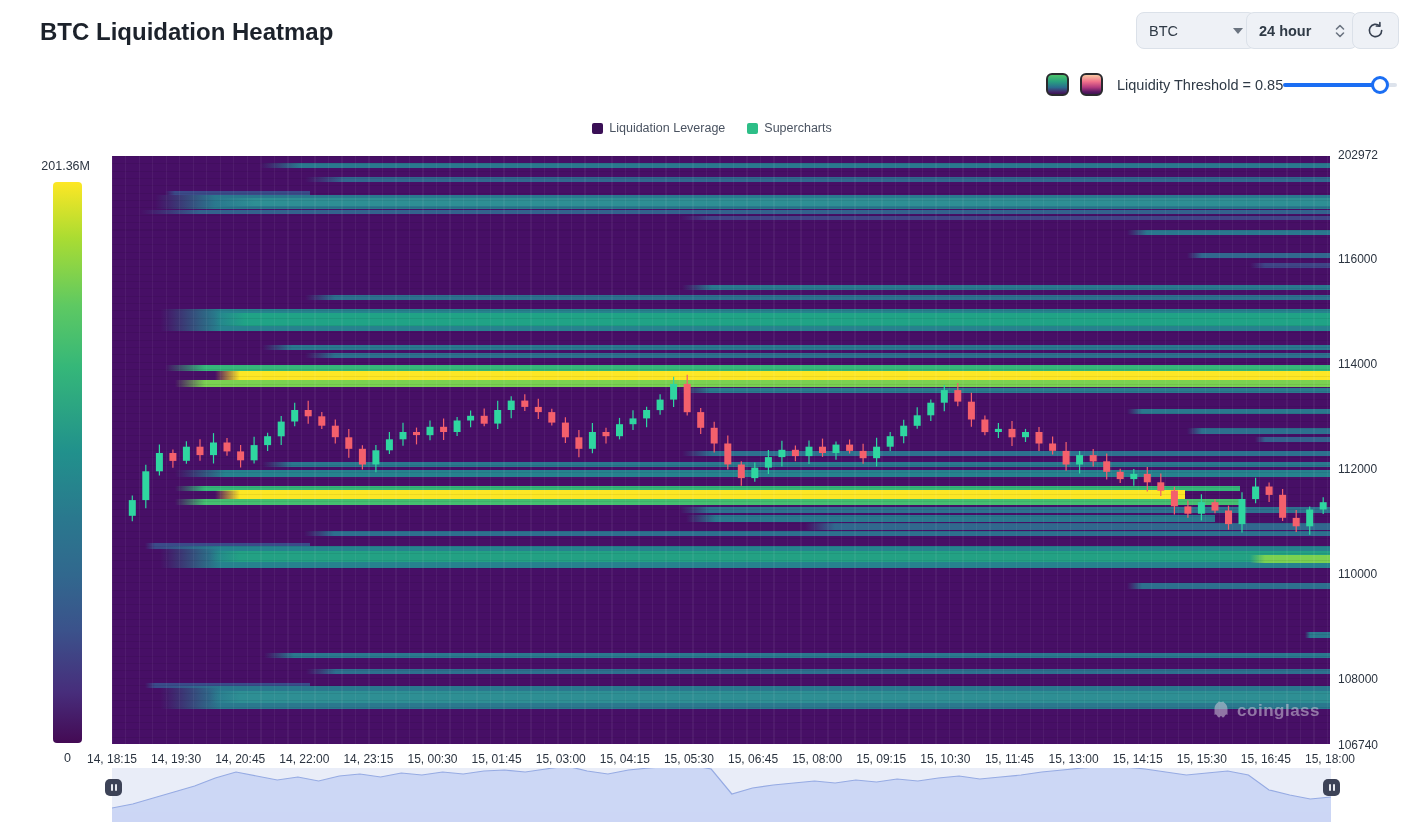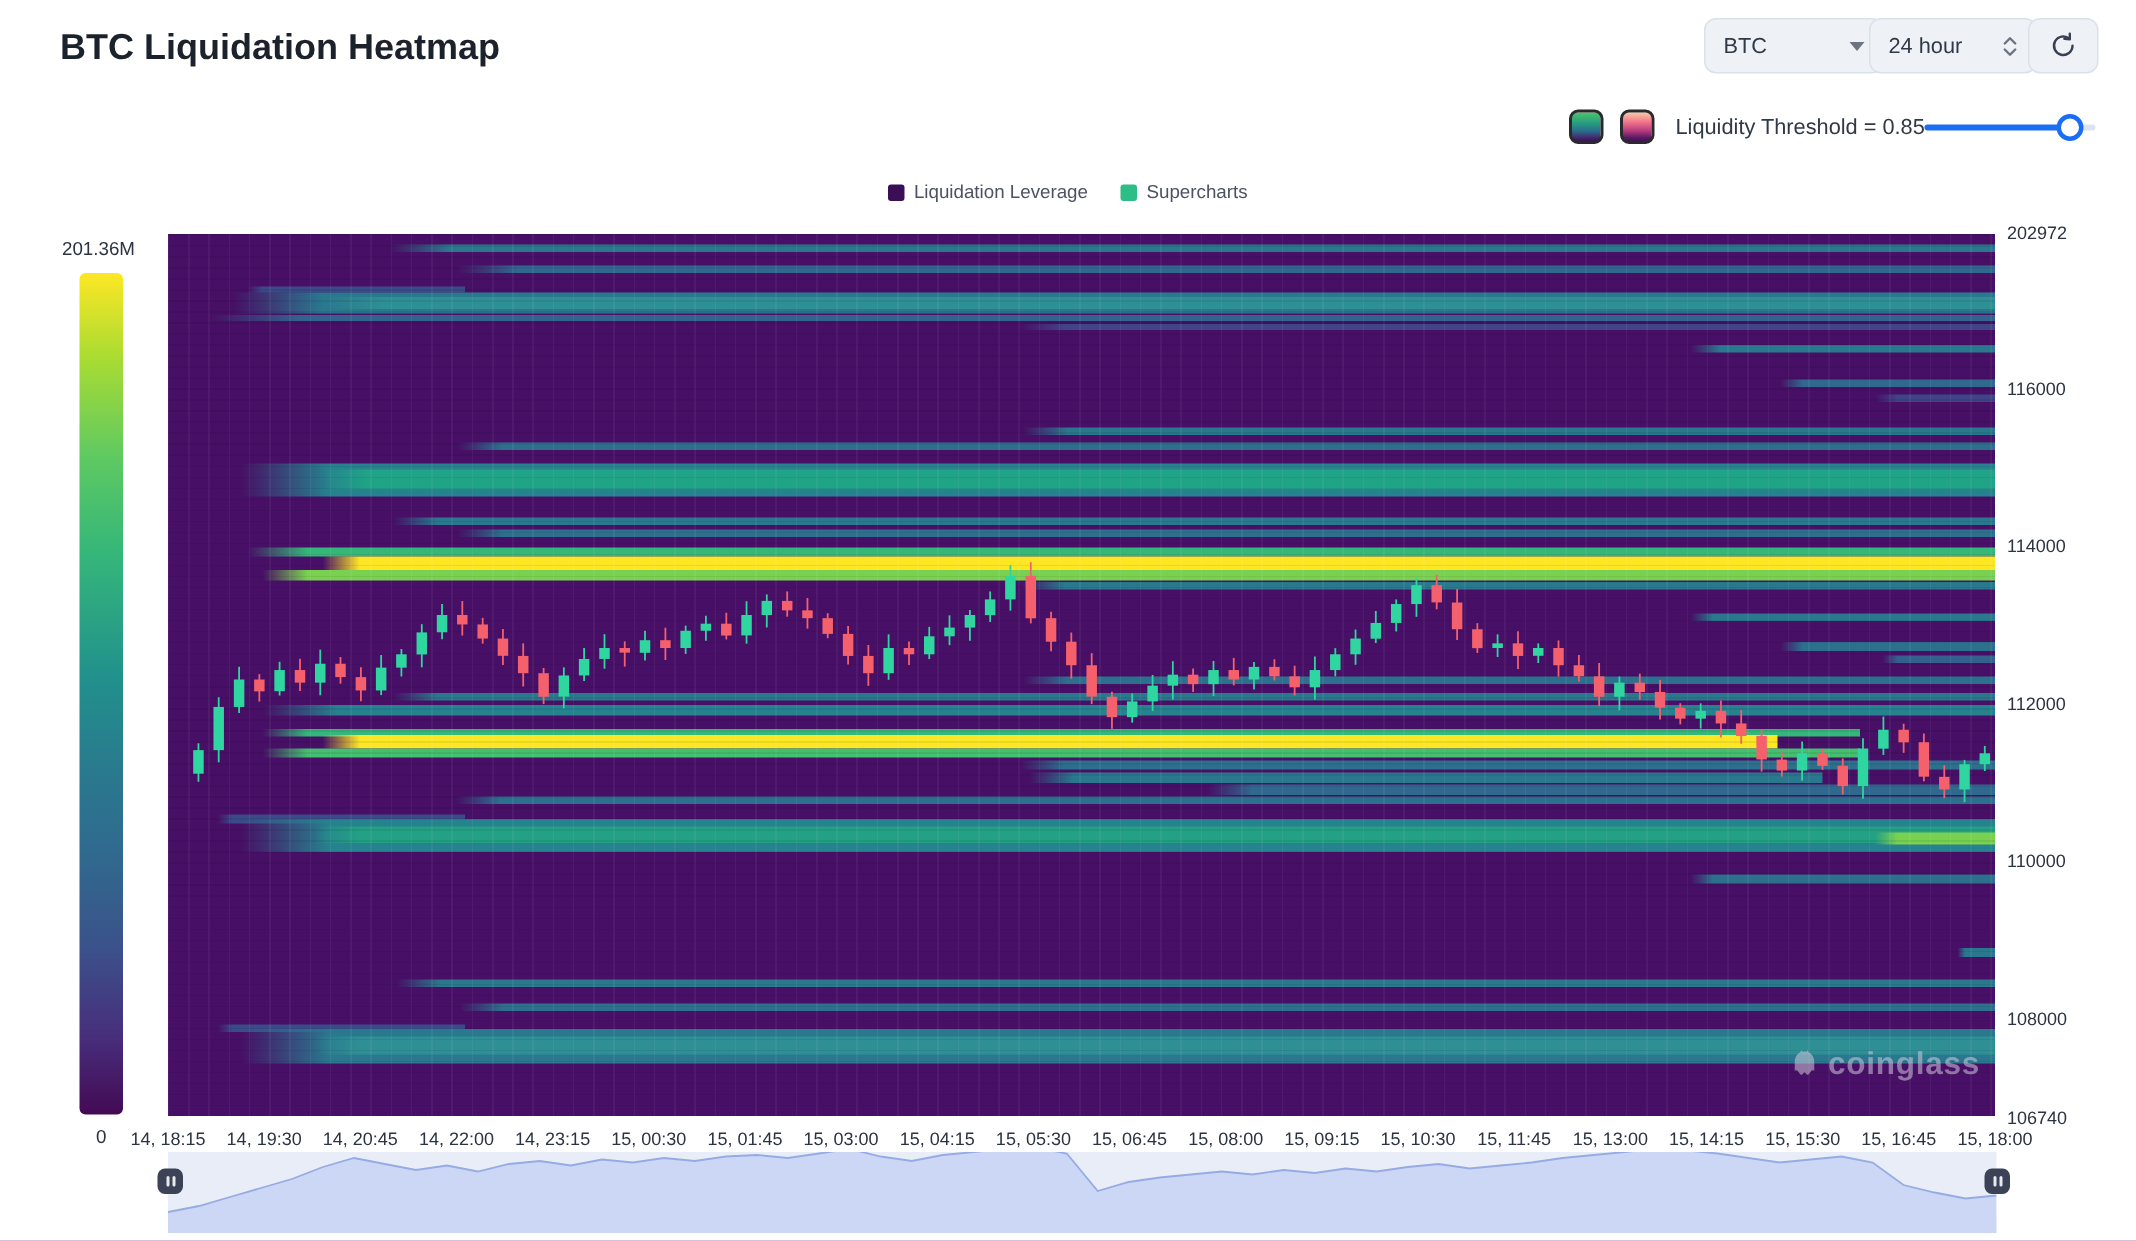--- a/index.html
+++ b/index.html
@@ -6,21 +6,21 @@
   html,body { width:1424px; height:827px; background:#ffffff; overflow:hidden;
     font-family:"Liberation Sans", sans-serif; }
 
   
   #page-title { position:absolute; left:40px; top:18px; font-size:24px; font-weight:700; color:#1c222b; }
 
   .pill { position:absolute; top:12px; height:37px; background:#eef1f6; border:1px solid #dbe1e9;
     border-radius:8px; display:flex; align-items:center; padding:0 12px; gap:8px;
     font-size:14.5px; color:#2f3a46; cursor:pointer; }
   #symbol-select { left:1136px; width:120px; justify-content:space-between; }
-  #timeframe-select { left:1246px; width:112px; justify-content:space-between; }
+  #timeframe-select { left:1246px; width:112px; justify-content:space-between;font-weight:bold; }
   #refresh-button { left:1352px; width:47px; justify-content:center; }
   .caret-down { width:0; height:0; border-left:5px solid transparent; border-right:5px solid transparent;
     border-top:6px solid #6b7480; }
 
   
   .swatch { position:absolute; top:73px; width:23px; height:23px; border-radius:6px; border:2px solid #2a2a2e; cursor:pointer; }
   #swatch-viridis { left:1046px; background:linear-gradient(180deg,#4cc36b 0%,#28a07f 35%,#2a6d8e 65%,#432a6b 88%,#3c1355 100%); }
   #swatch-magma { left:1080px; background:linear-gradient(180deg,#f9c8a2 0%,#f0718b 35%,#b23a7e 65%,#5c1a63 88%,#401454 100%); }
   #threshold-label { position:absolute; left:1117px; top:77px; font-size:14.5px; color:#2f3a46; }
   #threshold-slider { position:absolute; left:1283px; top:83px; width:114px; height:4px; border-radius:2px;
@@ -42,21 +42,21 @@
 
   
   #heatmap { position:absolute; left:112px; top:156px; width:1218px; height:588px; background:#470f66; overflow:hidden; cursor:crosshair; }
   #heatmap .band { position:absolute; }
   #grid-overlay { position:absolute; left:0; top:0; width:100%; height:100%; z-index:2; pointer-events:none;
     background-image:
       repeating-linear-gradient(90deg, rgba(255,255,255,0.05) 0 1px, transparent 1px 13.5px),
       repeating-linear-gradient(180deg, rgba(0,0,0,0.07) 0 1px, transparent 1px 7.35px); }
   #candles-svg { position:absolute; left:0; top:0; z-index:4; pointer-events:none; }
   #watermark { position:absolute; right:10px; bottom:22px; z-index:3; display:flex; align-items:center; gap:6px; opacity:0.55; }
-  #watermark-text { font-size:21px; font-weight:700; color:#cfc9da; letter-spacing:0.5px; }
+  #watermark-text { font-size:17px; font-weight:700; color:#cfc9da; letter-spacing:0.5px; }
 
   
   .y-label { position:absolute; left:1338px; font-size:12px; color:#2b3440; }
   #x-axis { position:absolute; left:112px; top:752px; width:1218px; height:16px; }
   .x-label { position:absolute; transform:translateX(-50%); font-size:12px; color:#2b3440; white-space:nowrap; }
 
   
   #navigator { position:absolute; left:112px; top:768px; width:1219px; height:44px; background:#e9edf8; cursor:ew-resize; }
   #nav-strip { position:absolute; left:112px; top:812px; width:1219px; height:10px; background:#ccd6f5; }
   .nav-handle { position:absolute; top:779px; width:17px; height:17px; border-radius:5px; background:#3d4357;

